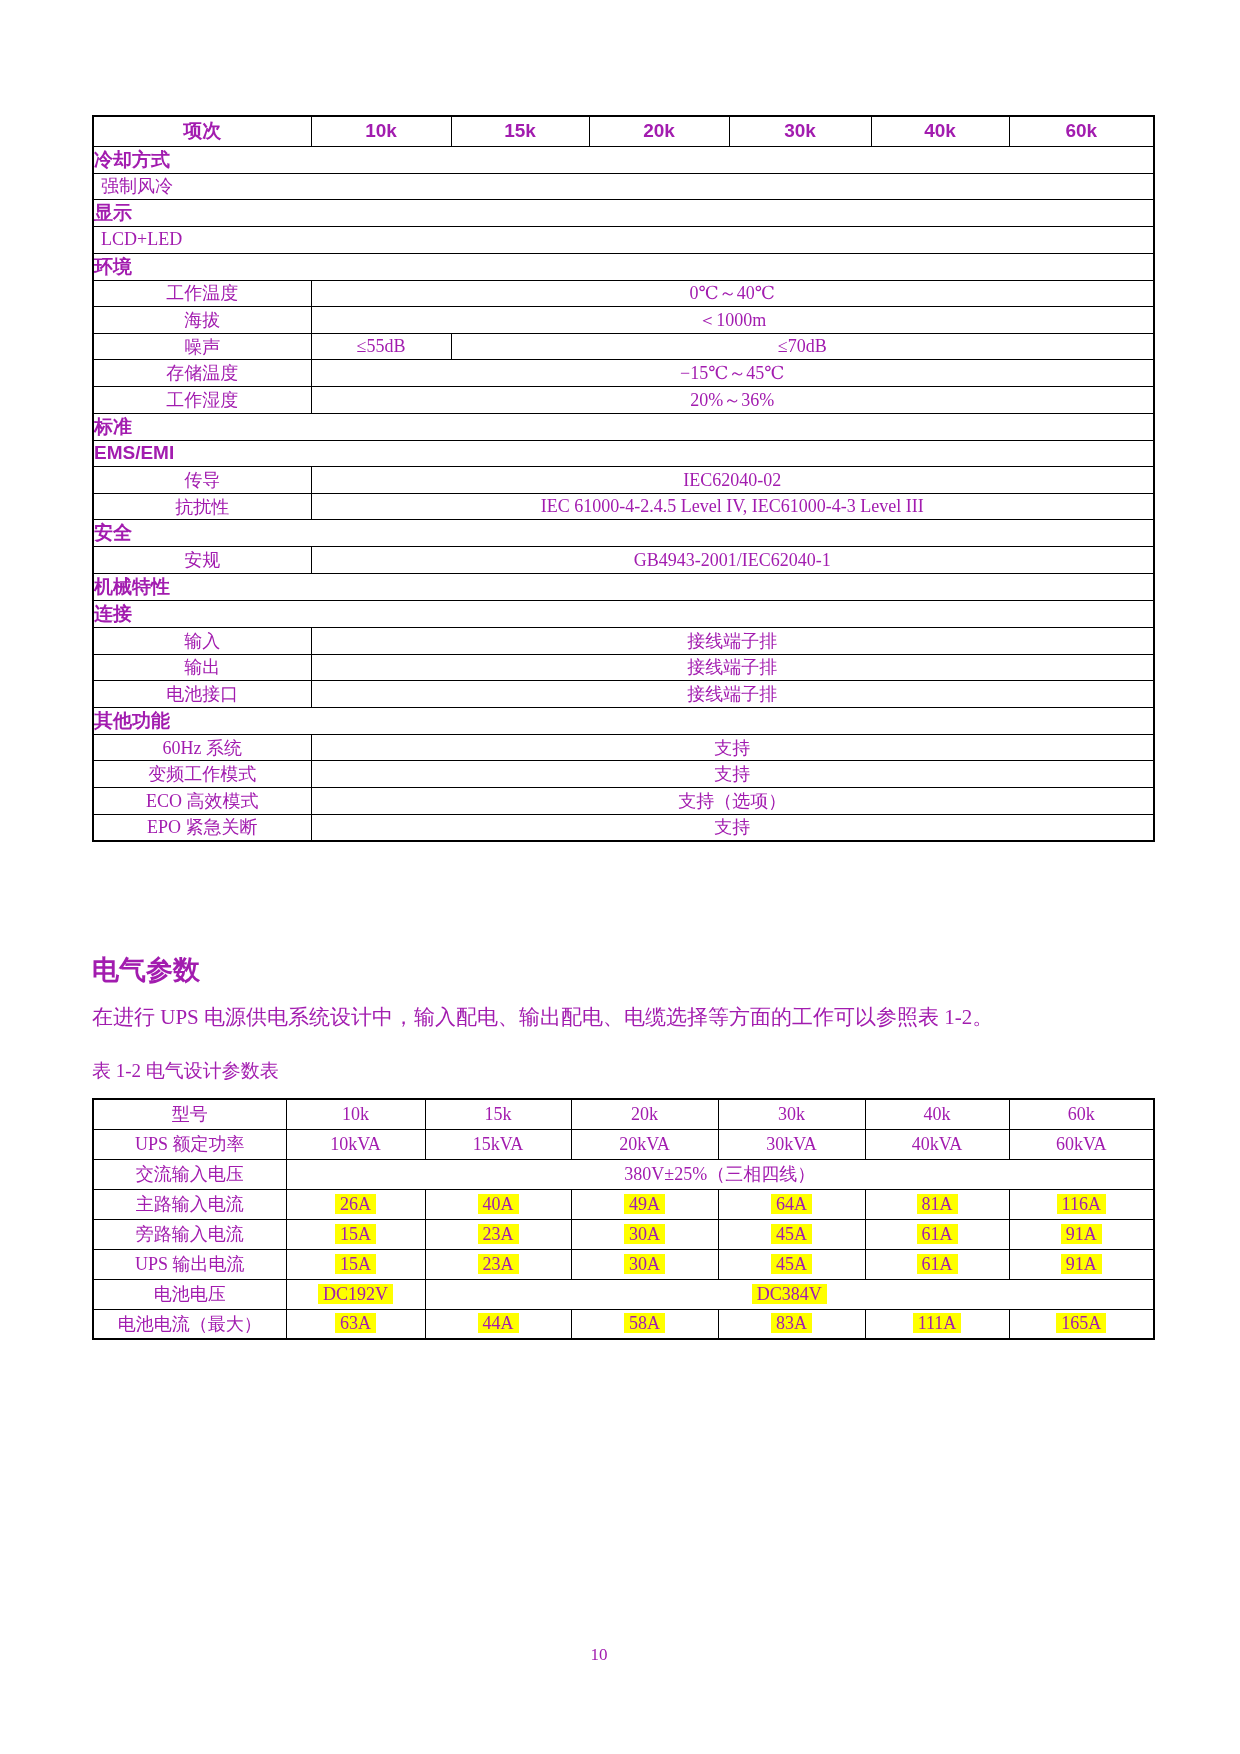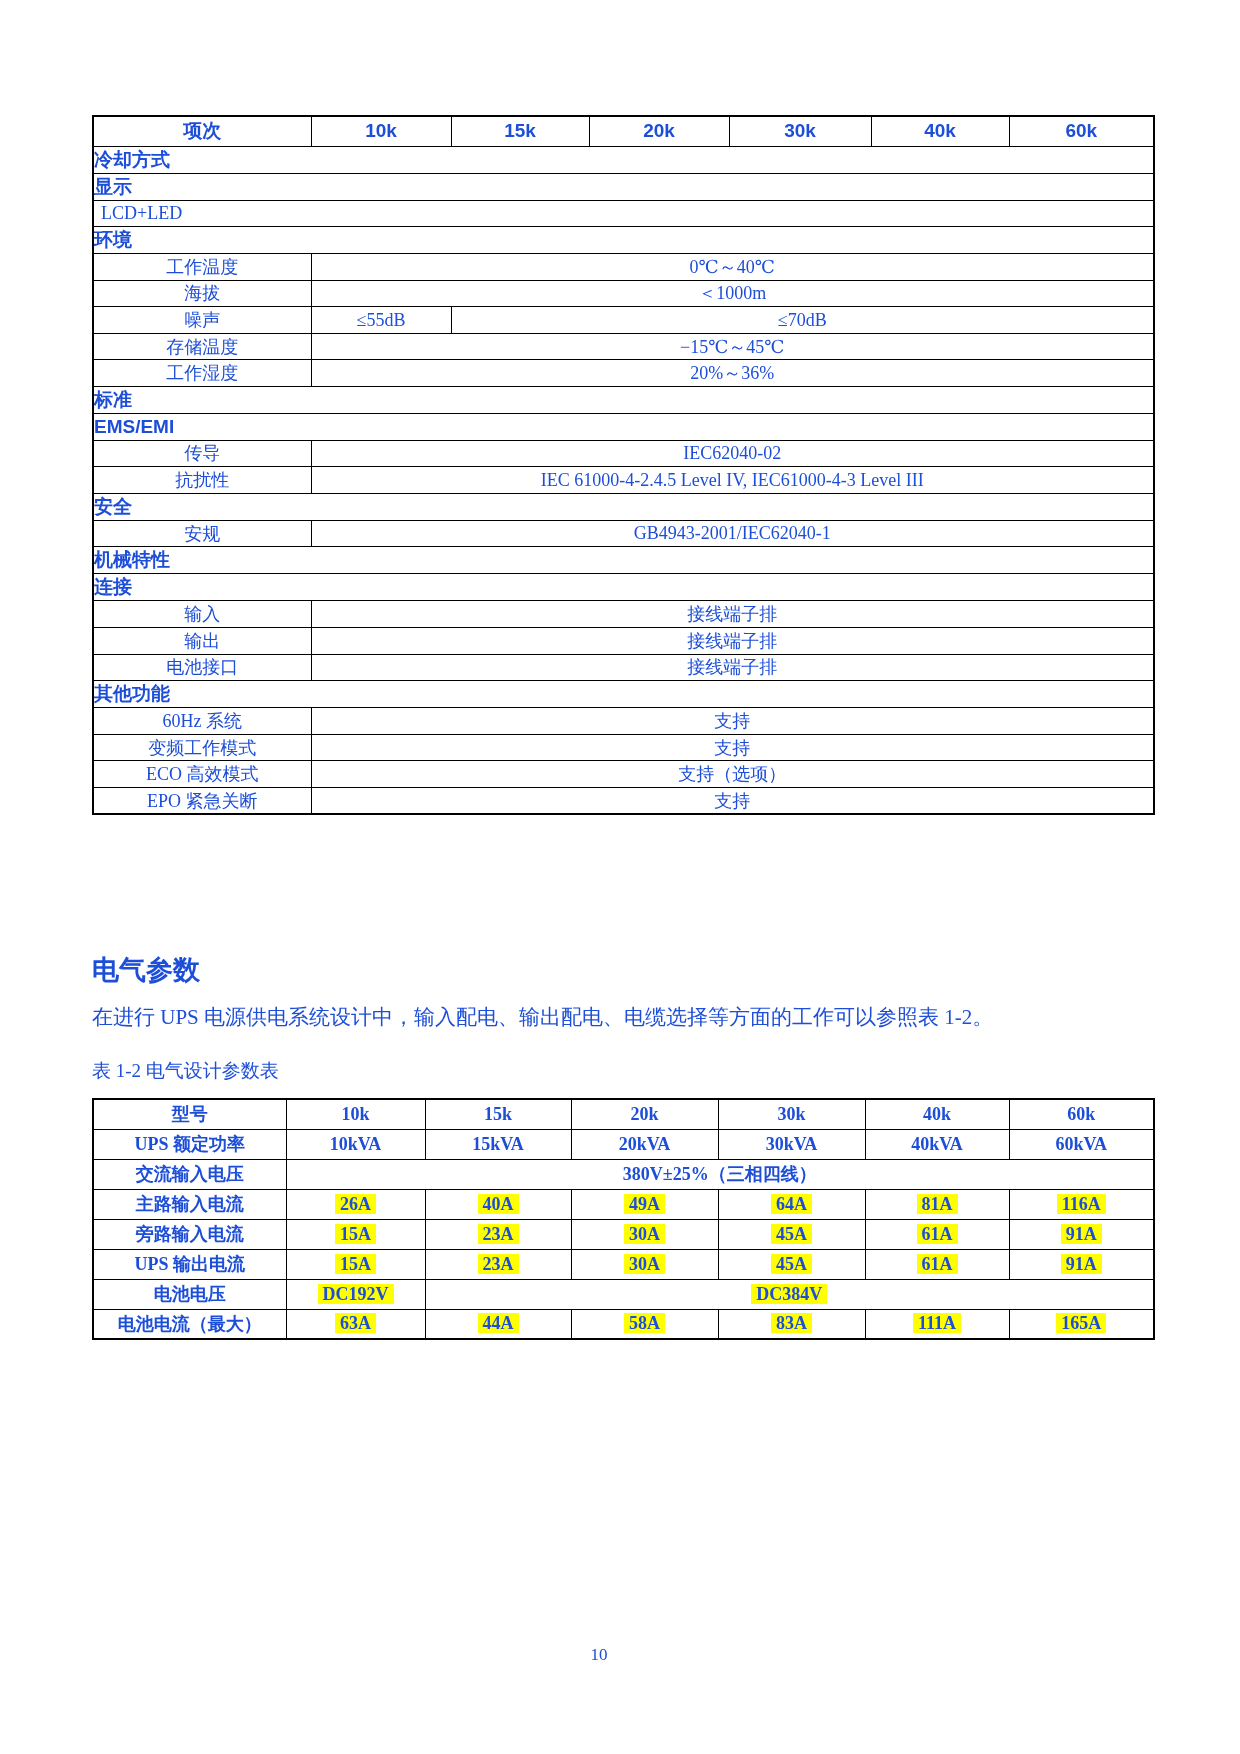--- a/index.html
+++ b/index.html
@@ -2,21 +2,21 @@
 <html><head>
 <meta charset="utf-8">
 <style>
   * { margin:0; padding:0; box-sizing:border-box; }
   html,body { background:#ffffff; }
   .page {
     position:relative;
     width:1240px; height:1754px;
     background:#ffffff;
     font-family:"Liberation Serif","DejaVu Serif",serif;
-    color:#1d4ed8;
+    color:#a21caf;
   }
 
   table { border-collapse:collapse; table-layout:fixed; }
   table.spec, table.elec {
     position:absolute; left:92px; width:1061px;
     border:2px solid #000;
   }
   table.spec { top:115px; }
   table.elec { top:1098px; }
   th, td { border:1px solid #000; overflow:hidden; white-space:nowrap; }
@@ -28,21 +28,21 @@
     font-weight:bold; font-size:19px; text-align:center;
   }
   .spec td { height:26.6px; font-size:18px; text-align:center; }
   .spec td.sect {
     font-family:"Liberation Sans","DejaVu Sans",sans-serif;
     font-weight:bold; font-size:19px; text-align:left; padding-left:0;
   }
   .spec td.strip { text-align:left; padding-left:7px; }
 
   
-  .elec th, .elec td { height:30px; font-size:18px; text-align:center; font-weight:bold; }
+  .elec th, .elec td { height:30px; font-size:18px; text-align:center; font-weight:normal; }
 
   .hl { background:#ffff00; padding:0 5px; }
 
   .h2 {
     position:absolute; left:92px; top:952px;
     font-family:"Liberation Sans","DejaVu Sans",sans-serif;
     font-weight:bold; font-size:27px;
   }
   .para {
     position:absolute; left:92px; top:1003px; width:1061px;
@@ -81,20 +81,23 @@
         <th>30k</th>
         <th>40k</th>
         <th>60k</th>
       </tr>
     </thead>
     <tbody>
       <tr>
         <td class="sect" colspan="7">冷却方式</td>
       </tr>
       <tr>
+        <td class="strip" colspan="7">强制风冷</td>
+      </tr>
+      <tr>
         <td class="sect" colspan="7">显示</td>
       </tr>
       <tr>
         <td class="strip" colspan="7">LCD+LED</td>
       </tr>
       <tr>
         <td class="sect" colspan="7">环境</td>
       </tr>
       <tr>
         <td>工作温度</td>

